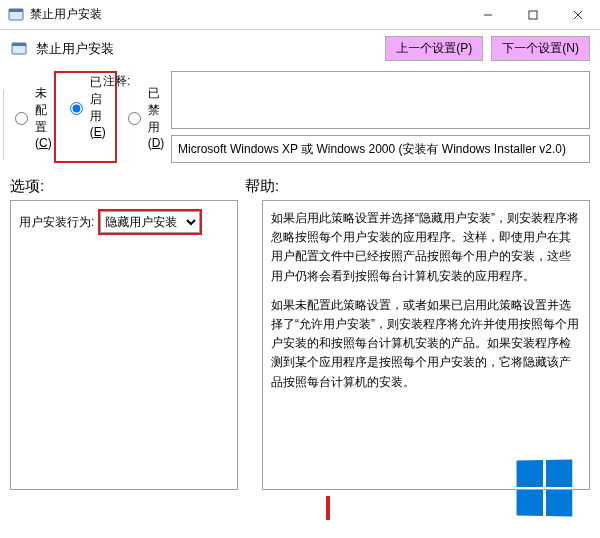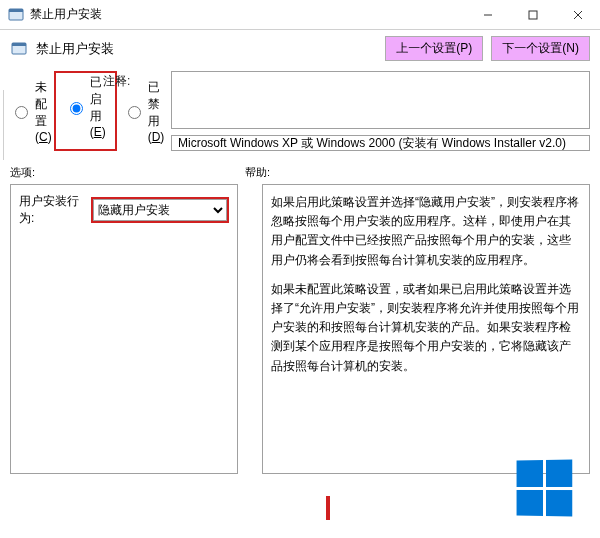--- a/index.html
+++ b/index.html
@@ -107,31 +107,31 @@
     width: 100%;
     height: 58px;
     resize: none;
     border: 1px solid #a0a0a0;
     font-family: inherit;
     font-size: 12px;
     padding: 3px;
   }
   input.platform {
     width: 100%;
-    height: 16px;
+    height: 28px;
     border: 1px solid #a0a0a0;
     font-family: inherit;
     font-size: 12px;
     padding: 2px 6px;
   }
   .section-labels {
     display: flex;
     margin-top: 14px;
     margin-bottom: 4px;
-    font-size: 11px;
+    font-size: 15px;
     align-items: center;
   }
   .section-labels .left { width: 235px; }
   .section-labels .right { flex: 1; }
   .lower {
     display: flex;
     gap: 24px;
     height: 290px;
   }
   .options-panel, .help-panel {
@@ -144,21 +144,21 @@
   .opt-row {
     display: flex;
     align-items: center;
     gap: 4px;
   }
   .opt-row .combo-wrap {
     border: 2px solid #d02020;
     display: inline-flex;
   }
   select.combo {
-    width: 134px;
+    width: 100px;
     height: 22px;
     border: 1px solid #a0a0a0;
     font-family: inherit;
     font-size: 12px;
     background: #fff;
   }
   
   .watermark {
     position: absolute;
     bottom: 22px;

